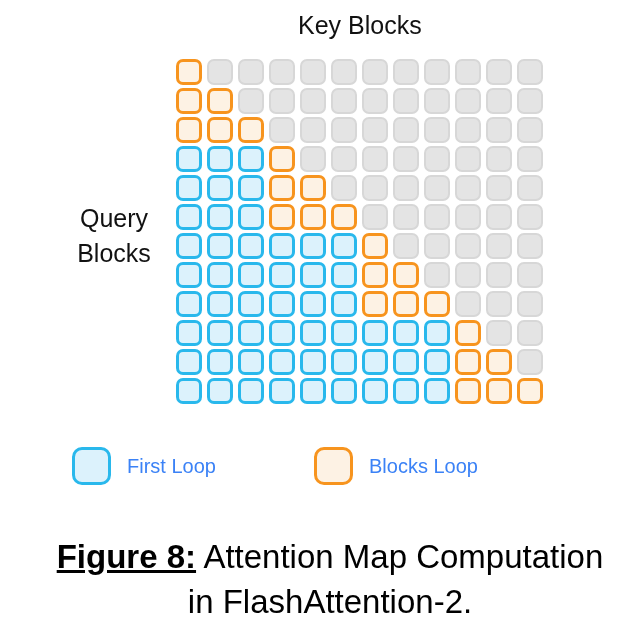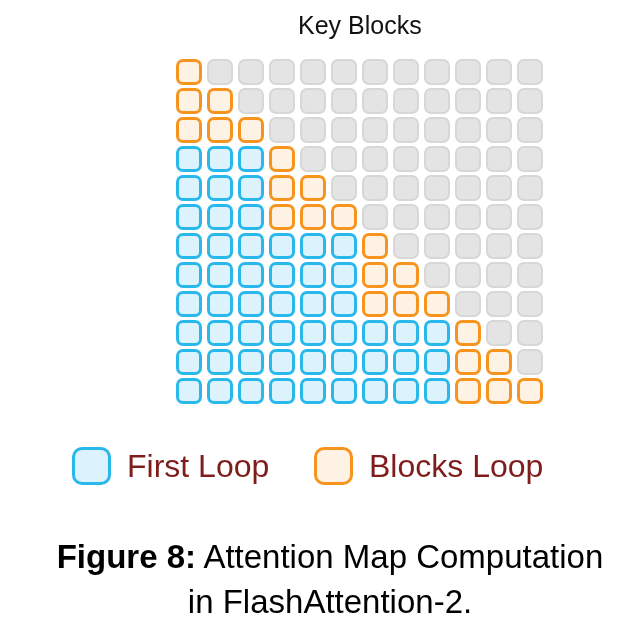--- a/index.html
+++ b/index.html
@@ -72,41 +72,45 @@
   }
   .swatch.blue{
     background:var(--first-loop-fill,#DCF2FC);
     border:3px solid var(--first-loop-border,#29B8EC);
   }
   .swatch.orange{
     background:var(--second-loop-fill,#FDF2E4);
     border:3px solid var(--second-loop-border,#F7941E);
   }
   .legend-text{
-    font-size:32px;
-    color:#7f1d1d;
+    font-size:20px;
+    color:#3b82f6;
     white-space:nowrap;
   }
   .caption{
     position:absolute;
     top:534px;left:0;width:636px;
     text-align:center;
     font-size:33px;
     line-height:45px;
     color:#000000;
   }
-  .caption .bold{font-weight:bold;}
+  .caption .bold{font-weight:bold;text-decoration:underline;}
 </style>
 </head>
 <body>
 
 <div class="stage">
 
   <div class="key-label">Key Blocks</div>
 
+  <div class="query-label">
+    <div>Query</div>
+    <div>Blocks</div>
+  </div>
 
   <div class="grid">
       <div class="cell second-loop"></div>
       <div class="cell unused"></div>
       <div class="cell unused"></div>
       <div class="cell unused"></div>
       <div class="cell unused"></div>
       <div class="cell unused"></div>
       <div class="cell unused"></div>
       <div class="cell unused"></div>

